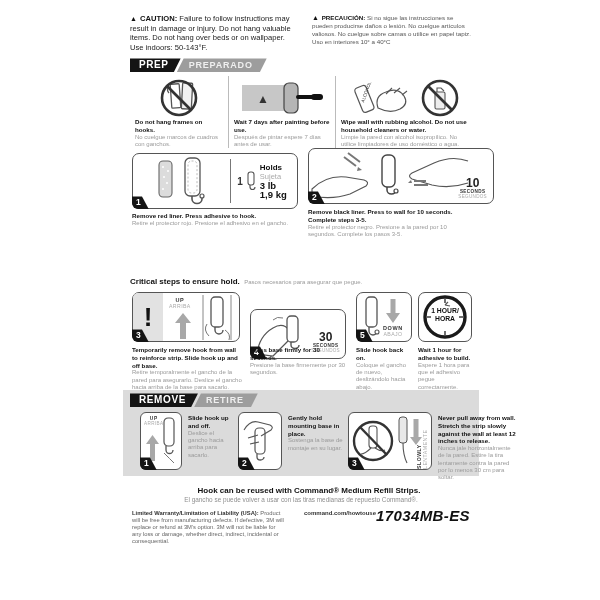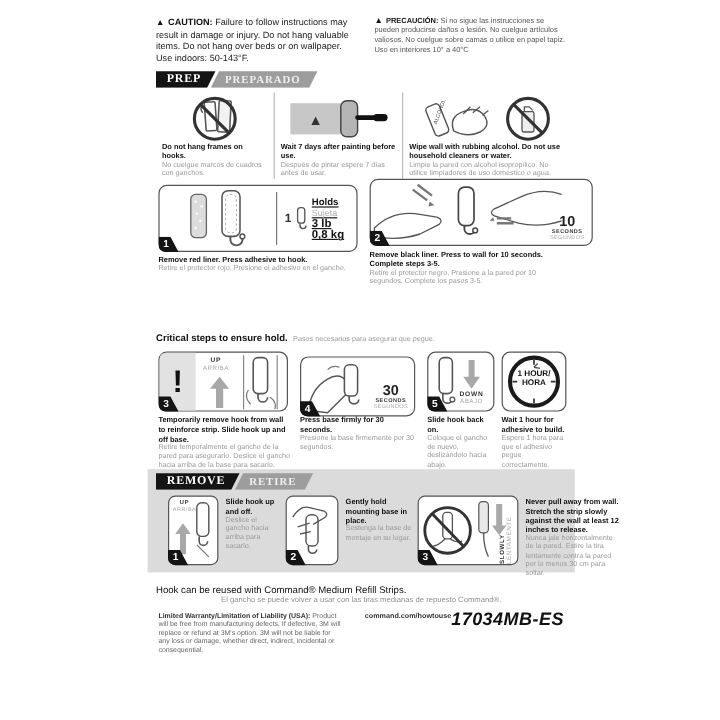--- a/index.html
+++ b/index.html
@@ -9,21 +9,21 @@
 
   
   .caution-row{display:flex;gap:12px;}
   .caution-en{width:170px;font-size:7.6px;line-height:9.6px;color:#222;}
   .caution-es{flex:1;font-size:6.2px;line-height:8px;color:#555;}
   .warn-tri{font-size:7px;margin-right:1px;color:#111;}
   .caution-lbl{font-weight:bold;color:#111;}
 
   
   .bar{position:relative;height:14px;margin-top:6px;white-space:nowrap;}
-  .seg{display:inline-block;height:14px;line-height:14px;vertical-align:top;font-family:Liberation Serif, serif;}
+  .seg{display:inline-block;height:14px;line-height:14px;vertical-align:top;}
   .seg-en{background:#141414;color:#fff;font-weight:bold;font-size:10px;letter-spacing:.6px;
           padding:0 12px 0 9px;clip-path:polygon(0 0,100% 0,calc(100% - 7px) 100%,0 100%);}
   .seg-es{background:#9d9d9d;color:#efefef;font-weight:bold;font-size:9px;letter-spacing:.8px;
           padding:0 14px 0 12px;margin-left:-4px;
           clip-path:polygon(7px 0,100% 0,calc(100% - 7px) 100%,0 100%);}
 
   
   .prep-row{display:flex;margin-top:4px;}
   .prep-col{padding:2px 5px 0 5px;}
   .prep-col + .prep-col{border-left:1px solid #bbb;}
@@ -36,21 +36,21 @@
   
   .ibox{position:absolute;border:1.4px solid #555;border-radius:7px;background:#fff;box-sizing:border-box;}
   .badge{position:absolute;left:-1px;bottom:-1px;width:17px;height:13px;background:#141414;color:#fff;
          font-size:8.5px;font-weight:bold;line-height:13px;padding-left:4px;box-sizing:border-box;
          clip-path:polygon(0 0,10px 0,17px 13px,0 13px);border-radius:0 0 0 6px;}
   .apply-wrap{position:relative;}
 
   .holds-panel{position:absolute;right:4px;top:5px;width:62px;height:44px;border-left:1.2px solid #777;
                display:flex;align-items:center;justify-content:center;gap:3px;}
   .holds-num{font-size:10px;font-weight:bold;color:#333;}
-  .holds-txt{font-size:8px;line-height:9px;text-decoration:underline;}
+  .holds-txt{font-size:8px;line-height:9px;}
   .holds-en{font-weight:bold;color:#111;}
   .holds-es{color:#aaa;font-size:7.5px;}
   .holds-lb,.holds-kg{font-weight:bold;font-size:9.5px;color:#111;}
 
   .sec-badge{text-align:center;}
   .sec-num{font-size:12px;font-weight:bold;color:#222;line-height:12px;}
   .sec-unit-en{font-size:4.6px;font-weight:bold;color:#333;letter-spacing:.4px;}
   .sec-unit-es{font-size:4.6px;color:#aaa;letter-spacing:.3px;}
 
   .updown-en{font-size:5.5px;font-weight:bold;color:#333;letter-spacing:.6px;}
@@ -63,21 +63,21 @@
               font-size:6.8px;font-weight:bold;line-height:7.6px;color:#111;}
 
   .vert-slow{position:absolute;right:3px;top:6px;writing-mode:vertical-rl;transform:rotate(180deg);
              font-size:5.2px;letter-spacing:.5px;line-height:6px;}
   .vs-en{font-weight:bold;color:#333;} .vs-es{color:#aaa;}
 
   
   .remove-band{position:absolute;left:-7px;width:356px;height:86px;background:#dbdbdb;}
 
   
-  .reuse-en{position:absolute;left:0;right:0;font-size:8px;font-weight:normal;color:#111;}
+  .reuse-en{position:absolute;left:16px;right:0;text-align:center;font-size:8px;font-weight:bold;color:#111;}
   .reuse-es{position:absolute;left:0;right:0;text-align:center;font-size:6.4px;color:#8f8f8f;}
   .warranty{position:absolute;width:152px;font-size:5.8px;line-height:7px;color:#666;}
   .warranty b{color:#333;}
   .url{position:absolute;left:155px;width:110px;text-align:center;font-size:6px;font-weight:bold;color:#333;}
   .sku{position:absolute;right:2px;font-size:15px;font-weight:bold;letter-spacing:.4px;color:#111;font-style:italic;}
 
   svg{display:block;}
 </style>
 </head>
 <body>
@@ -166,21 +166,21 @@
         <div class="holds-panel">
           <span class="holds-num">1</span>
           <svg width="11" height="20" viewBox="0 0 11 20">
             <rect x="2" y="1" width="6" height="13" rx="2.5" fill="#fff" stroke="#555" stroke-width="1.1"></rect>
             <path d="M4 14 v2 a2.5 2.5 0 0 0 5 0" stroke="#555" stroke-width="1.2" fill="none"></path>
           </svg>
           <div class="holds-txt">
             <div class="holds-en">Holds</div>
             <div class="holds-es">Sujeta</div>
             <div class="holds-lb">3 lb</div>
-            <div class="holds-kg">0,8 kg</div>
+            <div class="holds-kg">1,9 kg</div>
           </div>
         </div>
         <div class="badge">1</div>
       </div>
       <div style="position:absolute;left:2px;top:64px;width:166px;">
         <div class="cap-en">Remove red liner. Press adhesive to hook.</div>
         <div class="cap-es">Retire el protector rojo. Presione el adhesivo en el gancho.</div>
       </div>
 
       <div class="ibox" style="left:178px;top:0;width:186px;height:56px;">
@@ -231,21 +231,21 @@
           <line x1="2" y1="1" x2="2" y2="46" stroke="#888" stroke-width="1"></line>
           <line x1="30" y1="1" x2="30" y2="46" stroke="#888" stroke-width="1"></line>
         </svg>
         <div class="badge">3</div>
       </div>
       <div style="position:absolute;left:2px;top:54px;width:110px;">
         <div class="cap-en">Temporarily remove hook from wall to reinforce strip. Slide hook up and off base.</div>
         <div class="cap-es">Retire temporalmente el gancho de la pared para asegurarlo. Deslice el gancho hacia arriba de la base para sacarlo.</div>
       </div>
 
-      <div class="ibox" style="left:120px;top:4px;width:96px;height:50px;">
+      <div class="ibox" style="left:120px;top:17px;width:96px;height:50px;">
         <svg width="60" height="48" viewBox="0 0 60 48" style="position:absolute;left:2px;top:0;">
           <path d="M4 44 q2 -18 16 -26 q10 -6 16 2 q4 6 -2 12 q-10 10 -14 14 Z" fill="#fff" stroke="#555" stroke-width="1.2"></path>
           <rect x="34" y="6" width="11" height="26" rx="4" fill="#fff" stroke="#555" stroke-width="1.3"></rect>
           <path d="M38 32 v3 a4 3.5 0 0 0 8 0" stroke="#555" stroke-width="1.4" fill="none"></path>
           <path d="M20 10 q4 -4 10 -2" stroke="#777" stroke-width="1" fill="none"></path>
         </svg>
         <div class="sec-badge" style="position:absolute;right:5px;bottom:5px;">
           <div class="sec-num">30</div>
           <div class="sec-unit-en">SECONDS</div>
           <div class="sec-unit-es">SEGUNDOS</div>

